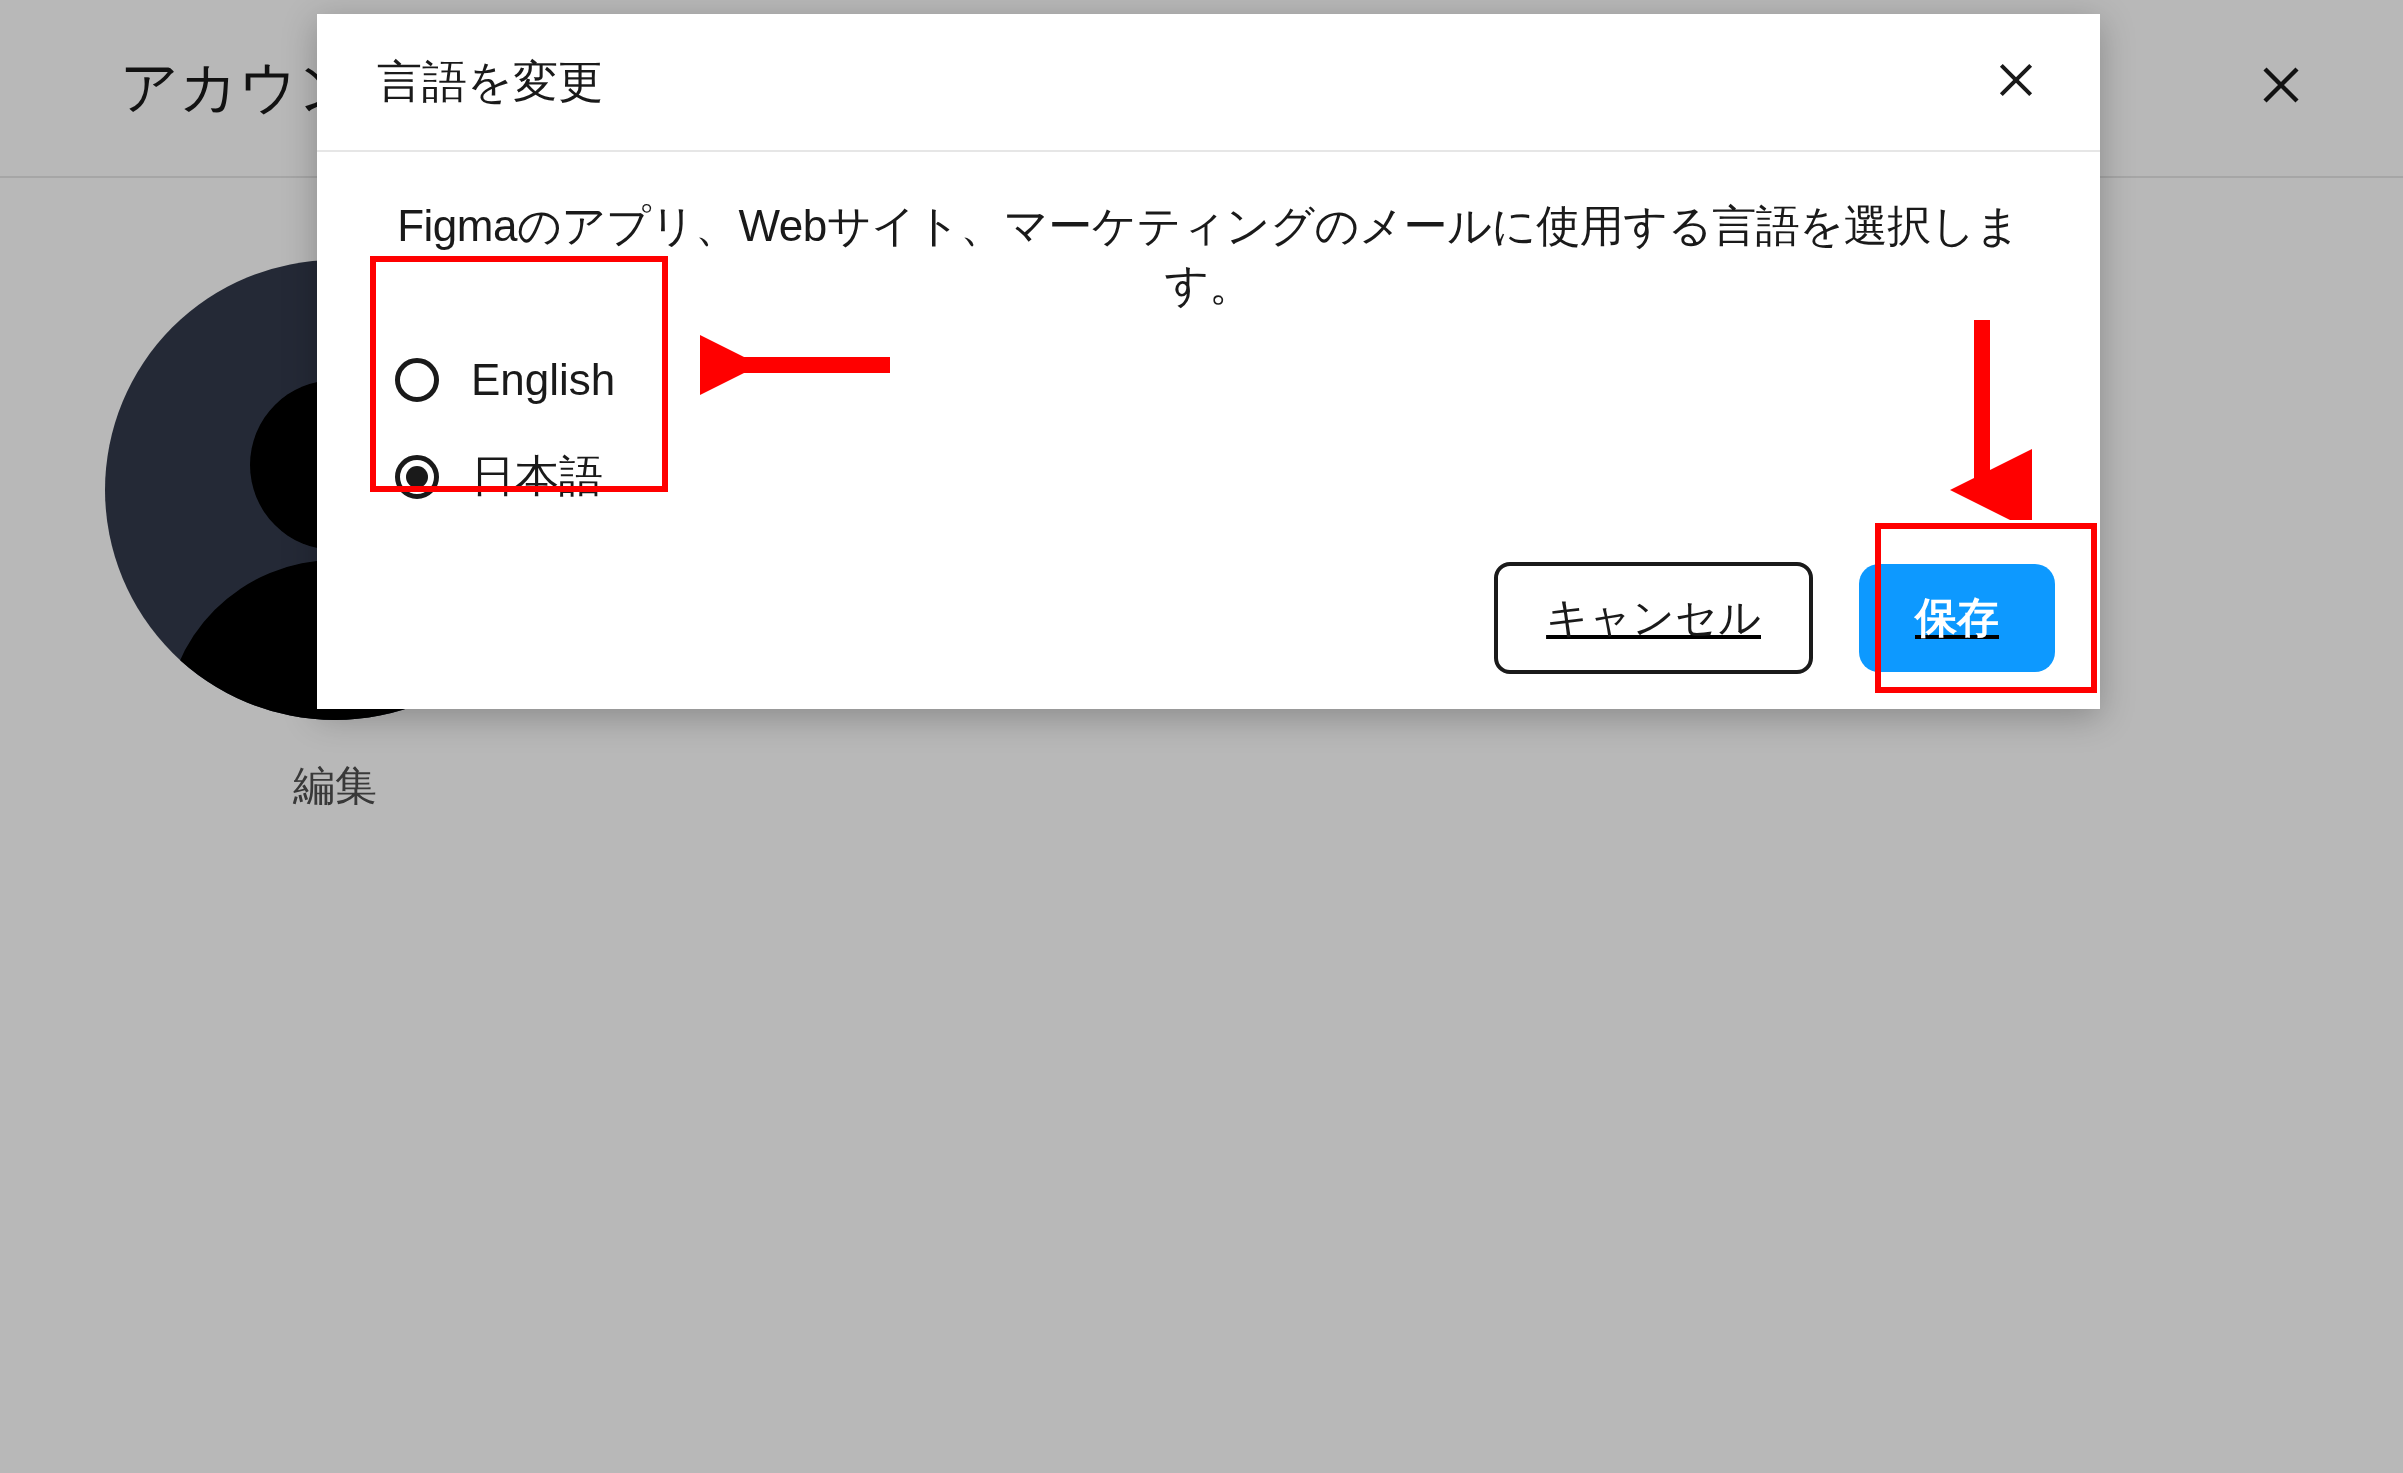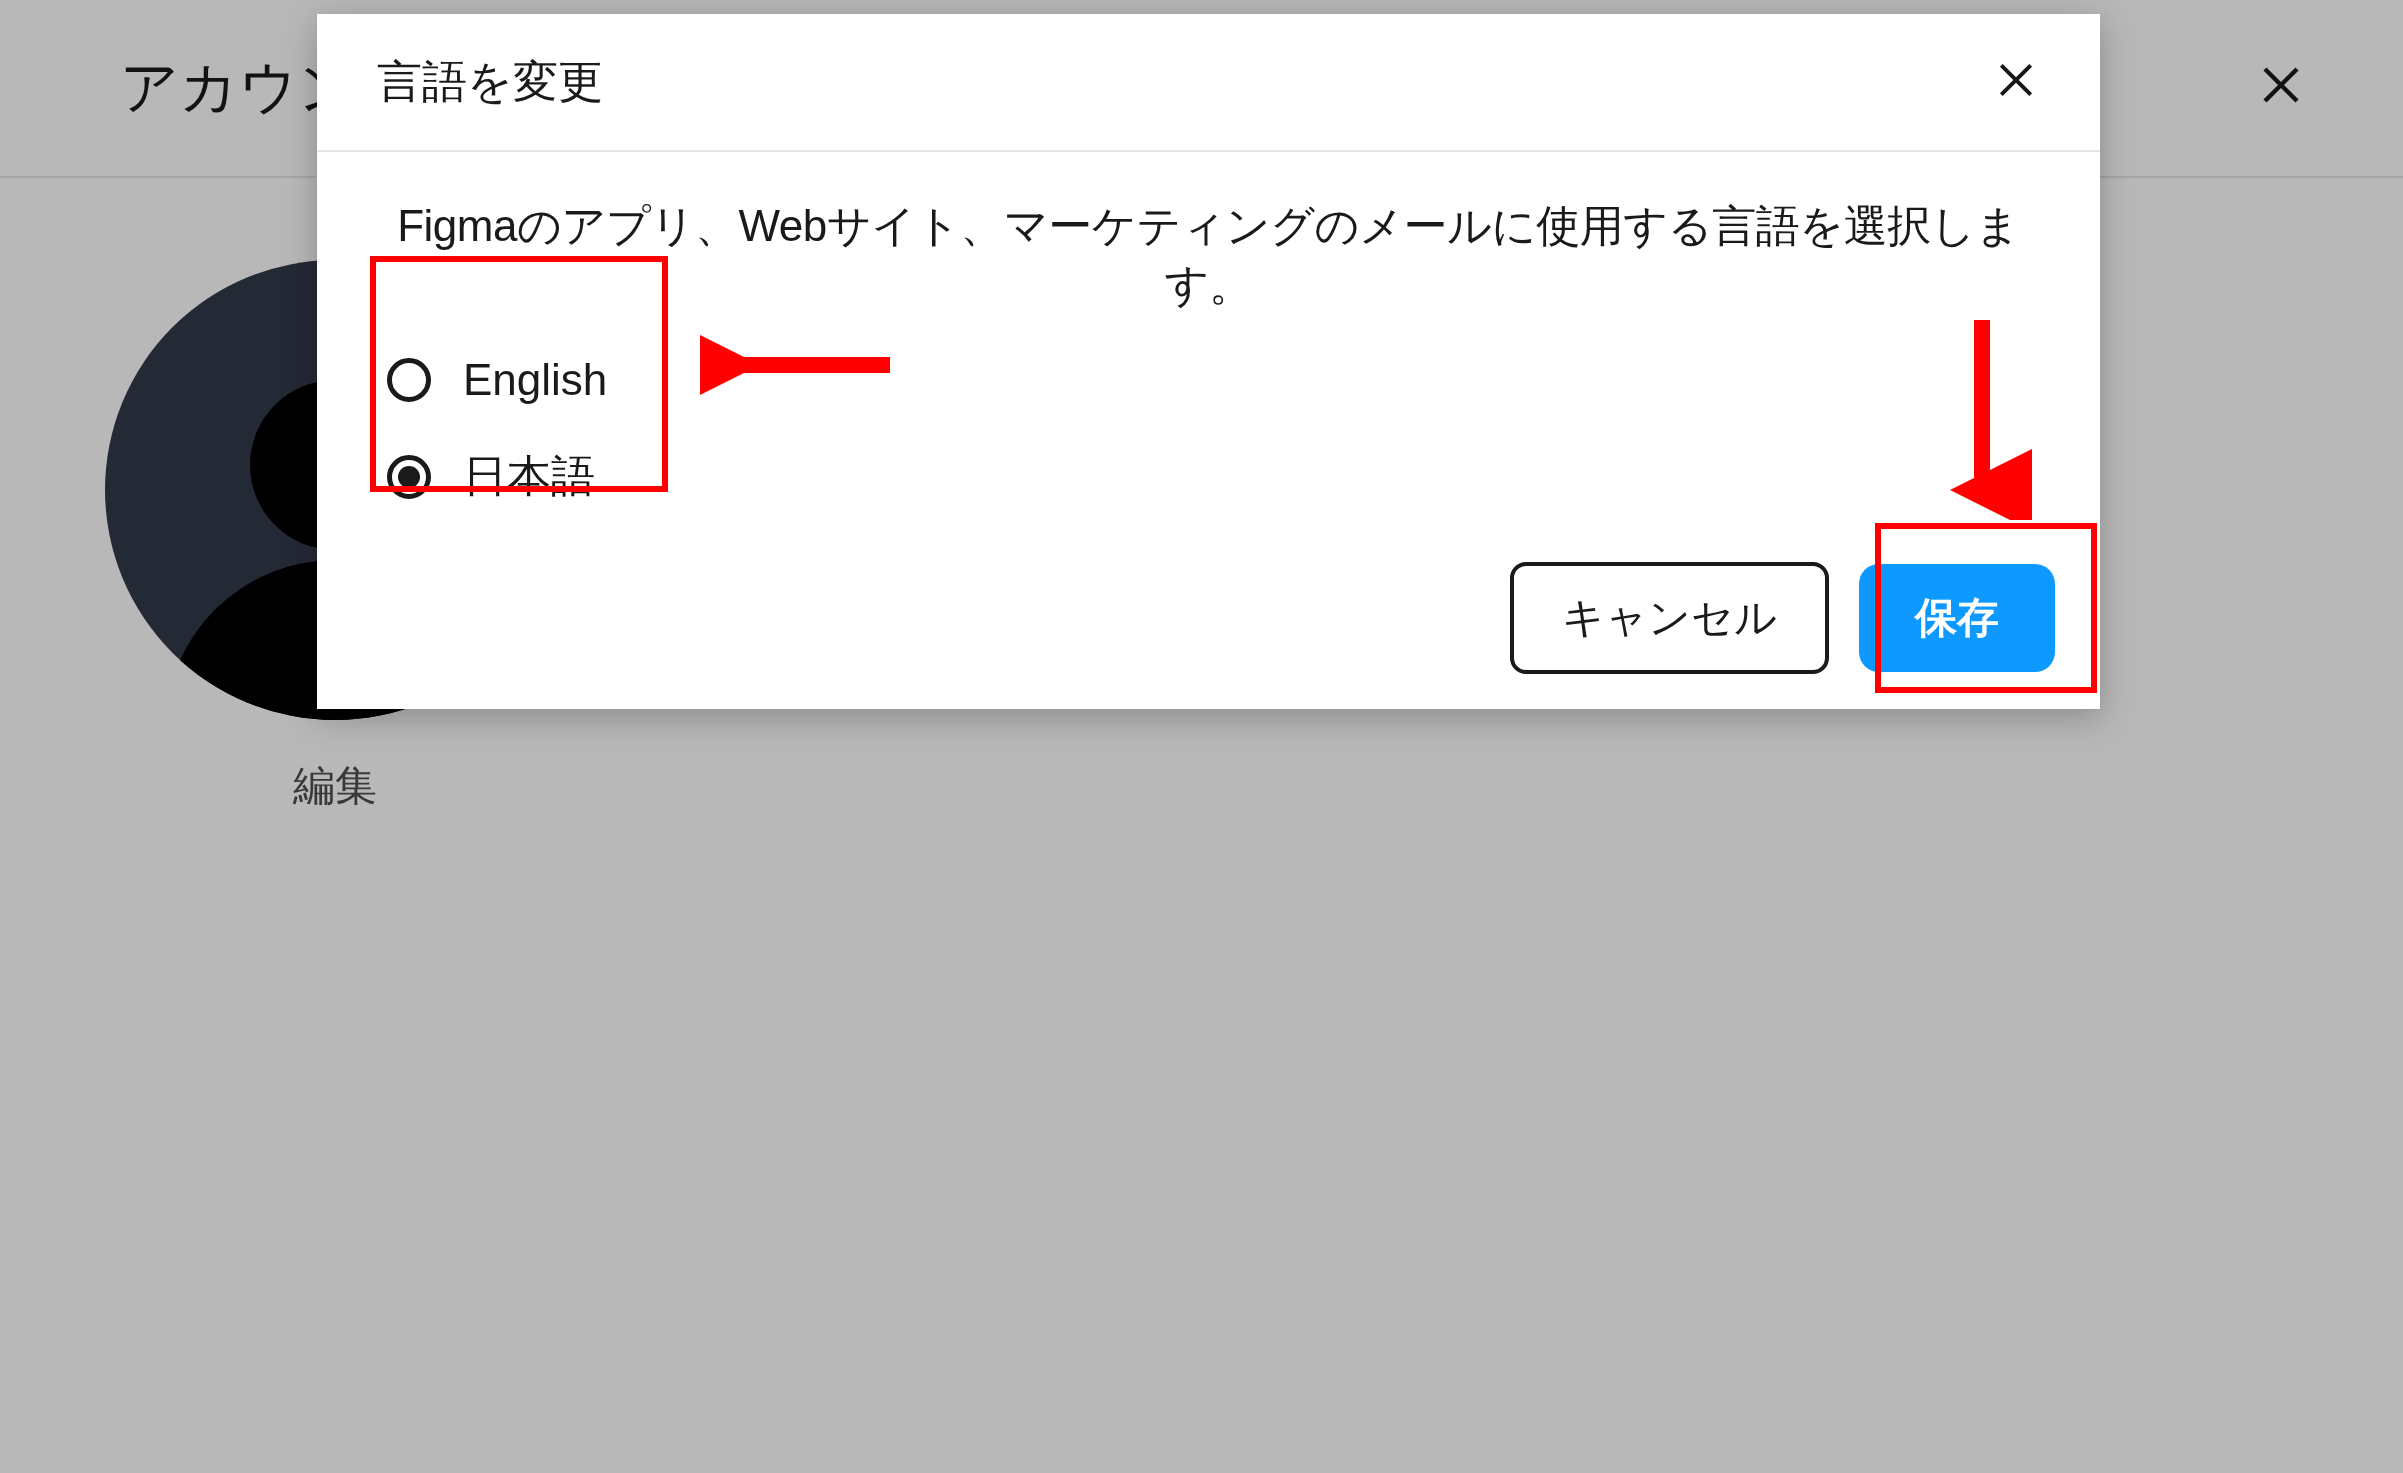--- a/index.html
+++ b/index.html
@@ -168,21 +168,21 @@
       padding: 45px 60px 0 60px;
     }
     .modal-description {
       font-size: 44px;
       color: #1a1a1a;
       margin-bottom: 40px;
       letter-spacing: -0.5px;
       text-align: center;
     }
     .radio-group {
-      padding-left: 10px;
+      padding-left: 18px;
     }
     .radio-item {
       display: flex;
       align-items: center;
       margin-bottom: 42px;
       cursor: pointer;
     }
     .radio-circle {
       width: 44px;
       height: 44px;
@@ -205,22 +205,23 @@
     }
     .radio-label {
       font-size: 44px;
       color: #1a1a1a;
     }
     .modal-footer {
       position: absolute;
       bottom: 35px;
       right: 45px;
       display: flex;
-      gap: 30px;
-      align-items: center;
+      gap: 46px;
+      align-items: center;
+      text-decoration: underline;
     }
     .btn-cancel {
       padding: 24px 48px;
       border: 4px solid #1a1a1a;
       border-radius: 16px;
       font-size: 42px;
       color: #1a1a1a;
       background: #fff;
       cursor: pointer;
       font-weight: 500;

